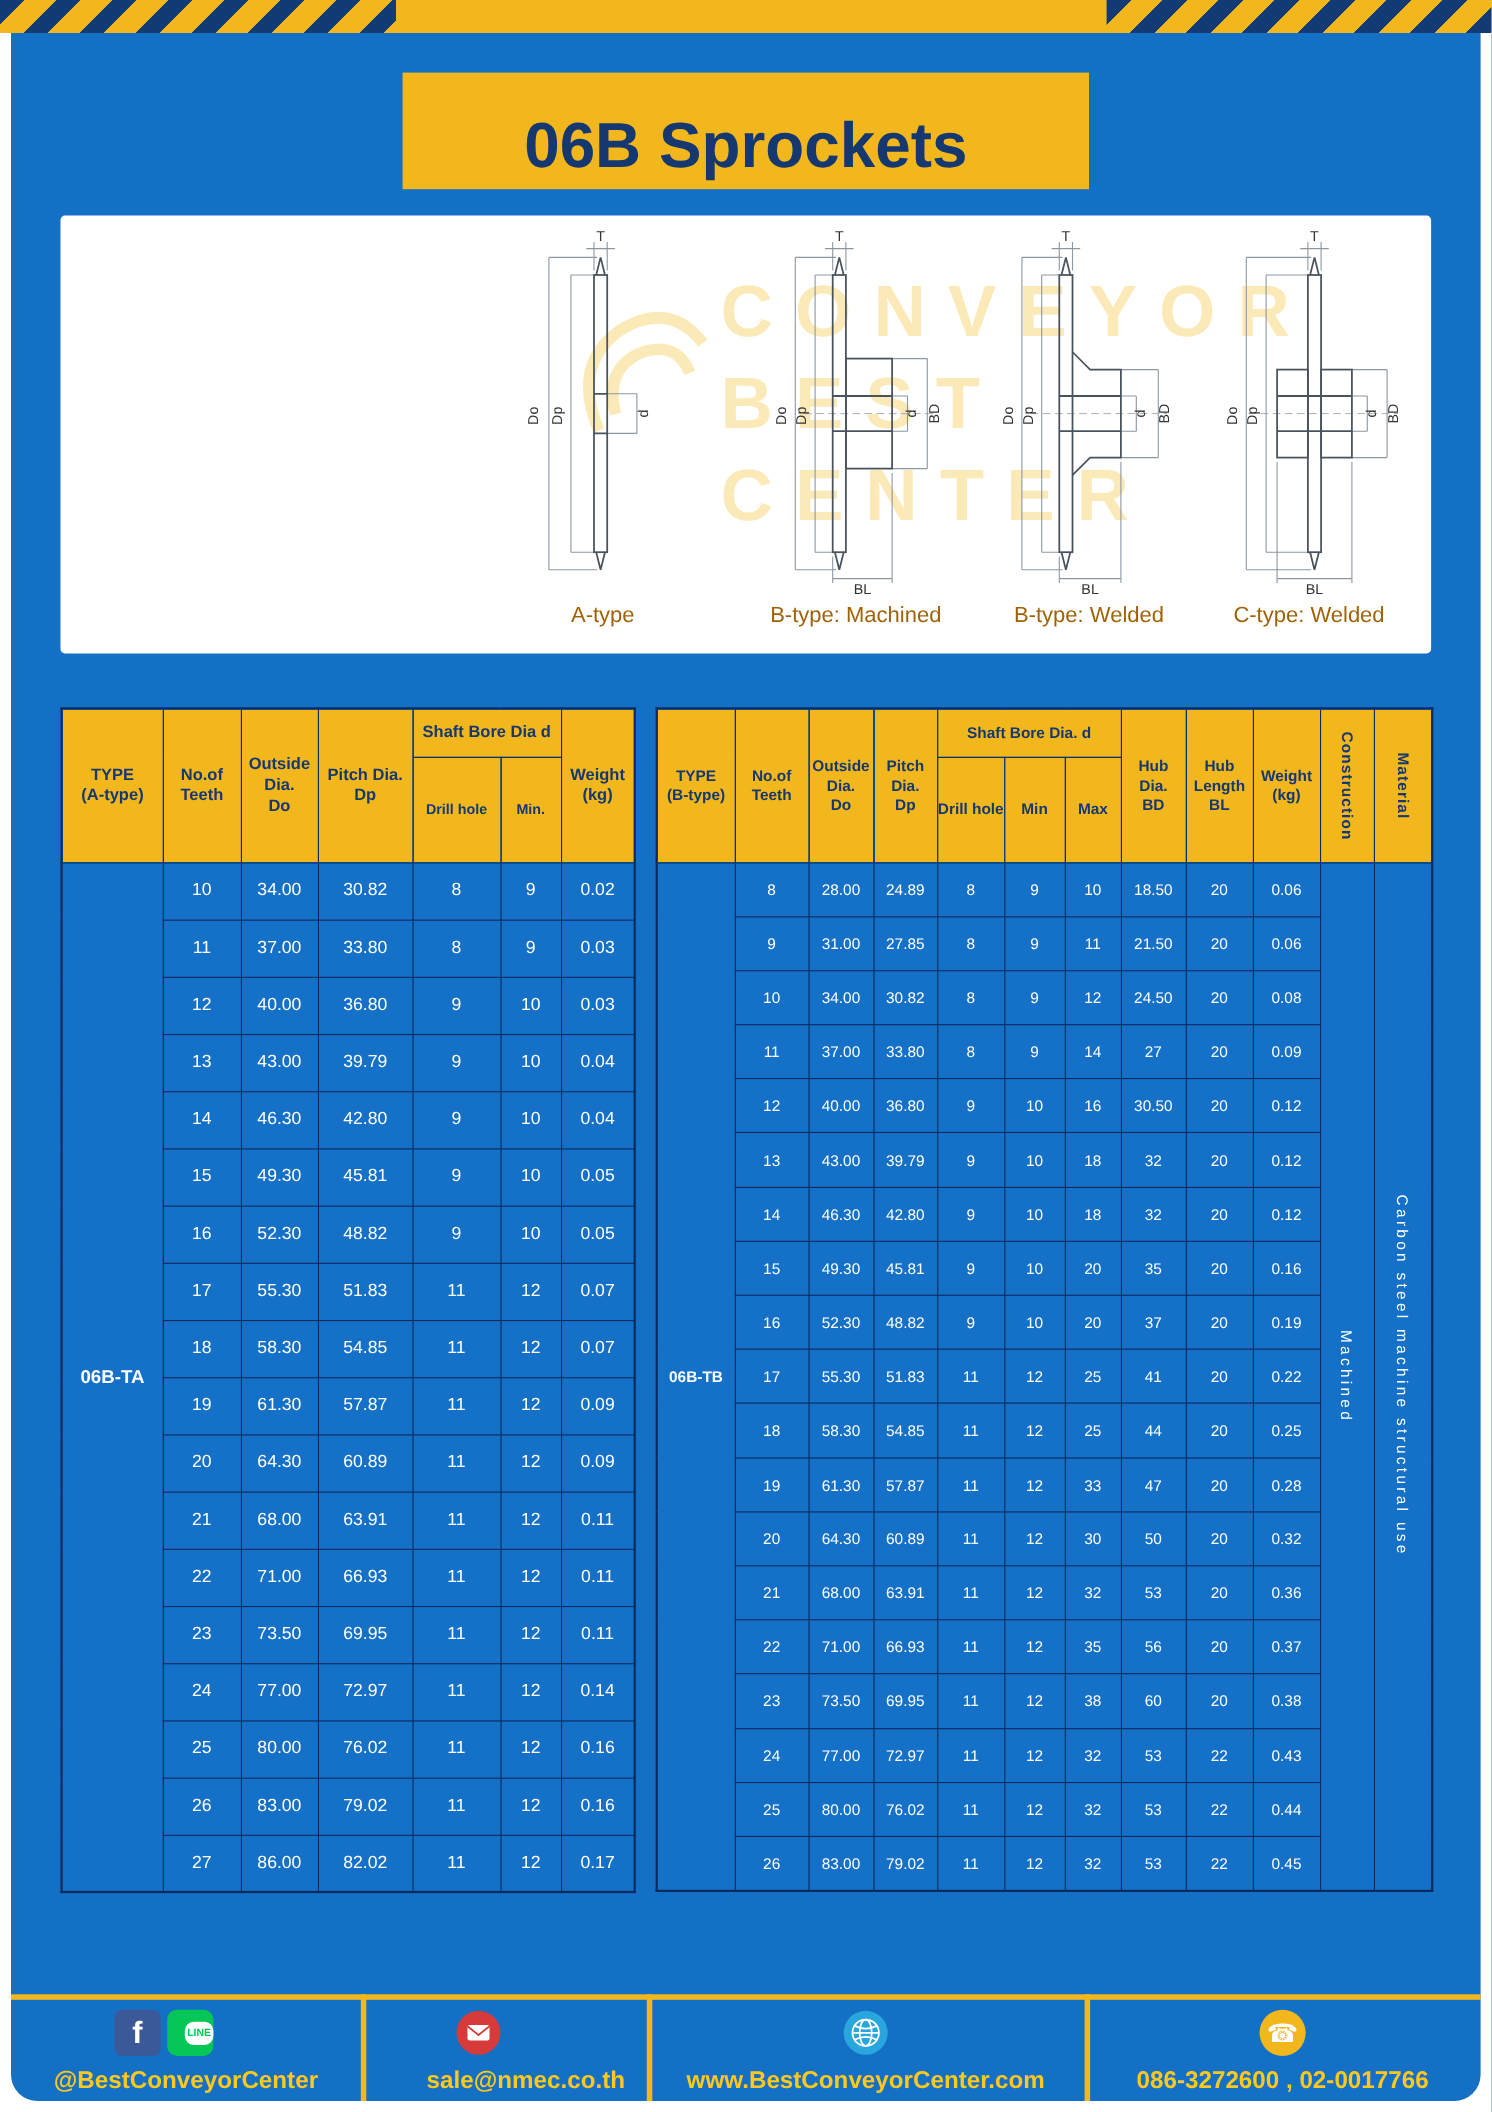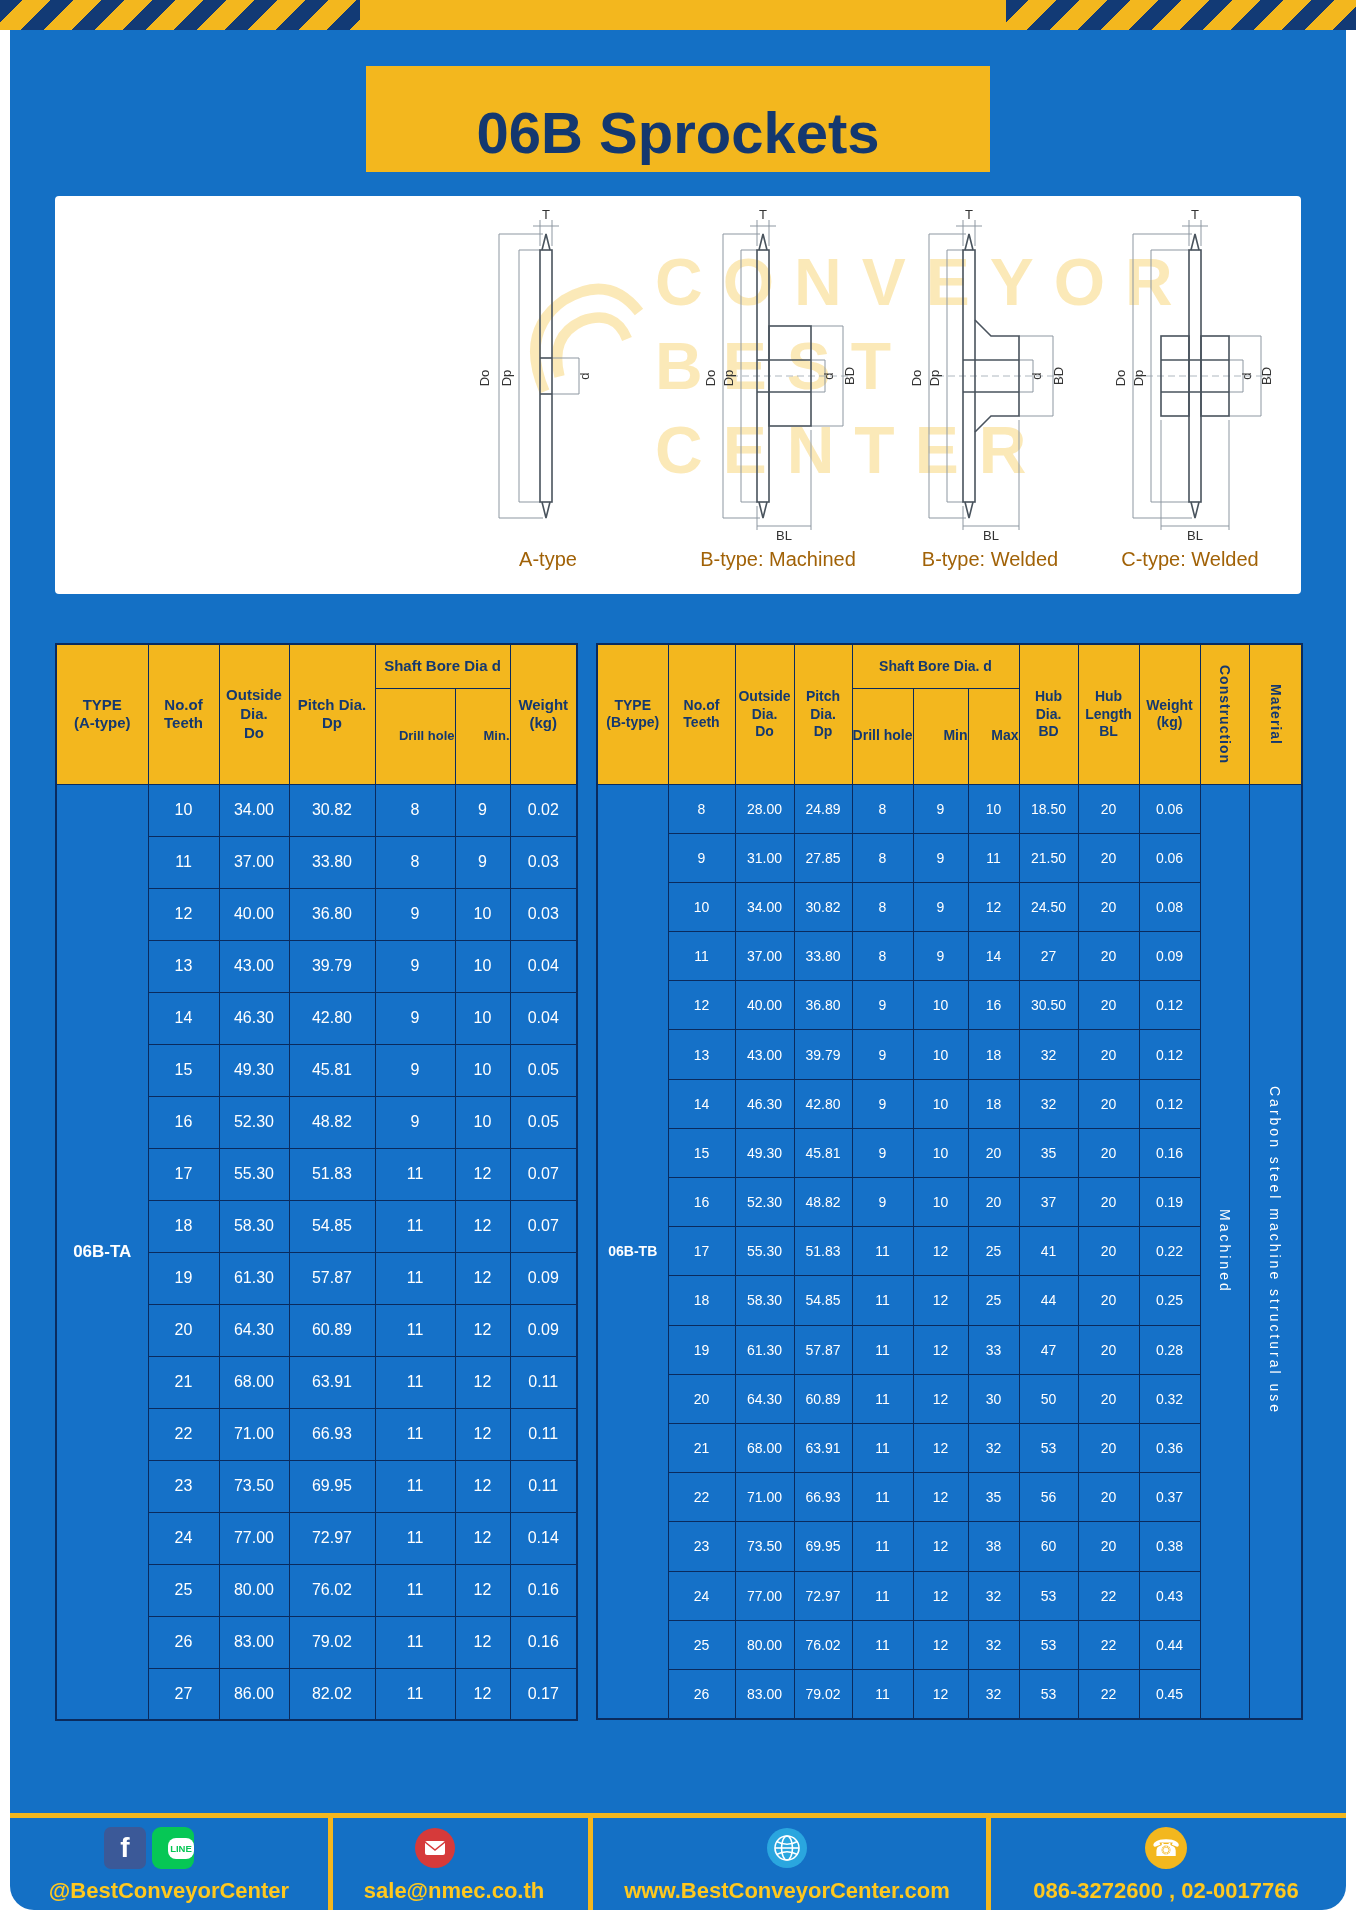--- a/index.html
+++ b/index.html
@@ -37,36 +37,36 @@
   .diagram text { fill:#333; font-size:13px; stroke:none; }
 
   
   .table-a { position:absolute; left:55px; top:643px; z-index:2; }
   .table-b { position:absolute; left:596px; top:643px; z-index:2; }
   table { border-collapse:collapse; table-layout:fixed; border:2px solid #0a2b5e; }
   .tblA { width:521px; } .tblB { width:705px; }
   th, td { border:1px solid #0a2b5e; text-align:center; vertical-align:middle; padding:0; overflow:hidden; }
   th { background:#f3b71e; color:#14386f; font-weight:bold; white-space:pre-line; font-size:15px; line-height:1.25; }
   .tblB th { font-size:14px; }
-  .th-sub { font-size:13px;text-align:right; }
+  .th-sub { font-size:13px; }
   td { background:#1571c8; color:#ffffff; font-size:16px; }
   .tblB td { font-size:14px; }
   .tblA tbody td { height:52px; }
   .tblB tbody td { height:49.2px; }
   thead tr.r1 { height:44px; } thead tr.r2 { height:96px; }
   .vert-th { writing-mode:vertical-rl; letter-spacing:1px; }
   .type-cell { font-size:17px; font-weight:bold; }
   .vert-cell { writing-mode:vertical-rl; letter-spacing:3px; font-size:14px; }
 
   
   .footer-rule { position:absolute; left:10px; top:1813px; width:1336px; height:5px; background:#f3b71e; z-index:4; }
   .footer-div { position:absolute; top:1813px; height:97px; width:5px; background:#f3b71e; z-index:4; }
   .fd1{left:328px} .fd2{left:588px} .fd3{left:986px}
   .footer-text { position:absolute; top:1878px; font-size:22px; font-weight:bold; color:#ffc81e; z-index:4; text-align:center; }
-  .ft1{left:10px;width:318px} .ft2{left:308px;width:292px} .ft3{left:588px;width:398px} .ft4{left:986px;width:360px}
+  .ft1{left:10px;width:318px} .ft2{left:332px;width:292px} .ft3{left:588px;width:398px} .ft4{left:986px;width:360px}
   .icon { position:absolute; top:1827px; width:42px; height:42px; z-index:4; }
   .fb { left:104px; background:#3b5998; border-radius:7px; color:#fff; font-weight:bold; font-size:28px; display:flex; align-items:center; justify-content:center; }
   .line-ic { left:152px; background:#06c755; border-radius:9px; display:flex; align-items:center; justify-content:center;padding-left:16px; }
   .line-bubble { background:#fff; border-radius:8px; width:32px; height:21px; display:flex; align-items:center; justify-content:center; font-size:9.5px; font-weight:bold; color:#06c755; }
   .phone { left:1145px; background:#f3b71e; border-radius:50%; display:flex; align-items:center; justify-content:center; color:#fff; font-size:23px; }
 </style>
 <title>06B Sprockets</title></head>
 <body>
 
 <div class="blue-bg"></div>

